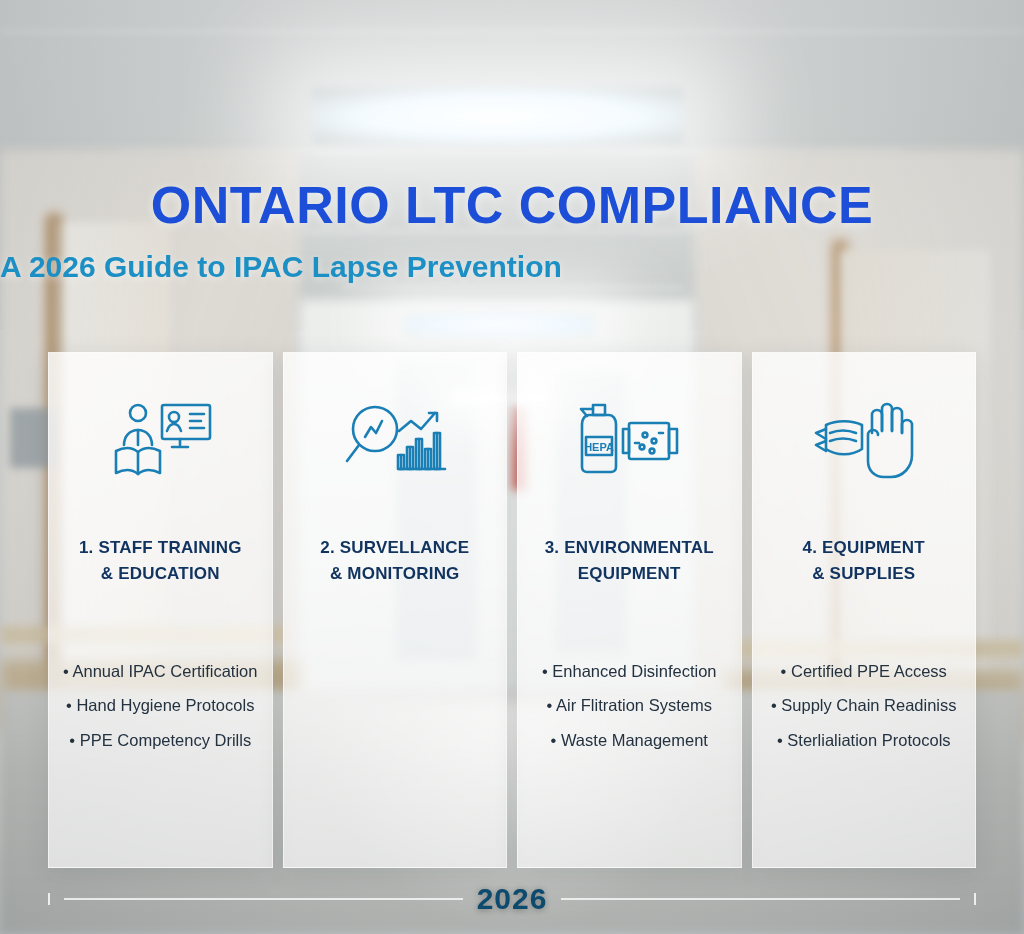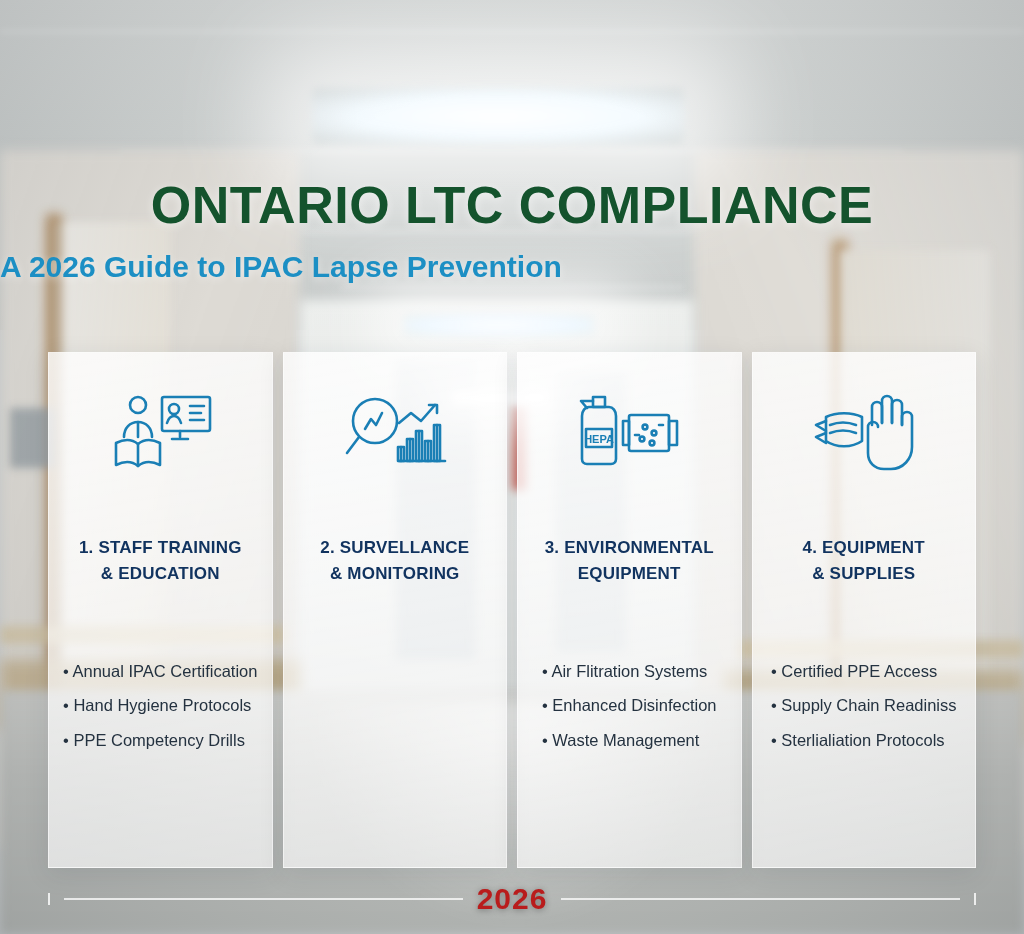--- a/index.html
+++ b/index.html
@@ -149,21 +149,21 @@
 
   
   #content { position:absolute; inset:0; }
 
   #title {
     position:absolute; top:178px; left:0; right:0;
     text-align:center;
     font-size:52px; line-height:1.06;
     font-weight:bold;
     letter-spacing:0.5px;
-    color:#14532d;
+    color:#1d4ed8;
     text-shadow:0 2px 10px rgba(255,255,255,0.55);
   }
   #subtitle {
     position:absolute; top:250px; left:0; right:0;
     text-align:left;
     font-size:30px; font-weight:bold;
     color:#1c8fc4;
     text-shadow:0 2px 8px rgba(255,255,255,0.5);
   }
 
@@ -177,48 +177,48 @@
   .card {
     flex:1 1 0;
     background:linear-gradient(170deg, rgba(255,255,255,0.80) 0%, rgba(255,255,255,0.70) 55%, rgba(255,255,255,0.62) 100%);
     border:1px solid rgba(255,255,255,0.55);
     box-shadow:0 6px 24px rgba(30,40,50,0.10);
     display:flex;
     flex-direction:column;
     align-items:center;
     padding:38px 10px 20px;
   }
-  .card-icon { height:92px; display:flex; align-items:flex-start; justify-content:center; }
+  .card-icon { height:92px; display:flex; align-items:flex-end; justify-content:center; }
   .card-icon svg { display:block; }
   .card-title {
     margin-top:52px;
     text-align:center;
     font-size:17px;
     font-weight:bold;
     color:#11335f;
     line-height:1.55;
     letter-spacing:.2px;
   }
   .card-list {
     margin-top:66px;
     list-style:none;
-    text-align:left;
+    text-align:center;
     font-size:16.5px;
     color:#243240;
     line-height:2.1;
   }
   .card-list li { white-space:nowrap; }
 
   #footer {
     position:absolute; left:48px; right:48px; bottom:18px;
     display:flex; align-items:center; gap:14px;
   }
   .rule { flex:1 1 auto; height:2px; background:rgba(255,255,255,0.75); }
   #year {
-    font-size:30px; font-weight:bold; color:#b91c1c;
+    font-size:30px; font-weight:bold; color:#0c4a6e;
     text-shadow:0 1px 6px rgba(0,0,0,0.35);
     letter-spacing:1px;
   }
   .tick { width:2px; height:12px; background:rgba(255,255,255,0.8); }
 </style>
 </head>
 <body>
 
 <div id="bg">
   <div class="bg-layer ceiling"></div>
@@ -336,22 +336,22 @@
           <circle cx="69" cy="48" r="2.4"></circle>
           <circle cx="79" cy="52" r="2.4"></circle>
           <path d="M62 44h4M86 34h4"></path>
         </svg>
       </div>
       <div class="card-title">
         <div>3. ENVIRONMENTAL</div>
         <div>EQUIPMENT</div>
       </div>
       <ul class="card-list">
+        <li>• Enhanced Disinfection</li>
         <li>• Air Flitration Systems</li>
-        <li>• Enhanced Disinfection</li>
         <li>• Waste Management</li>
       </ul>
     </div>
 
     <div class="card">
       <div class="card-icon">
         <svg width="108" height="84" viewBox="0 0 108 84" fill="none" stroke="#1a7fb5" stroke-width="2.6" stroke-linecap="round" stroke-linejoin="round">
 
           <path d="M62 34V16c0-3 2-5 5-5s5 2 5 5v16"></path>
           <path d="M72 32V10c0-3 2-5 5-5s5 2 5 5v22"></path>

